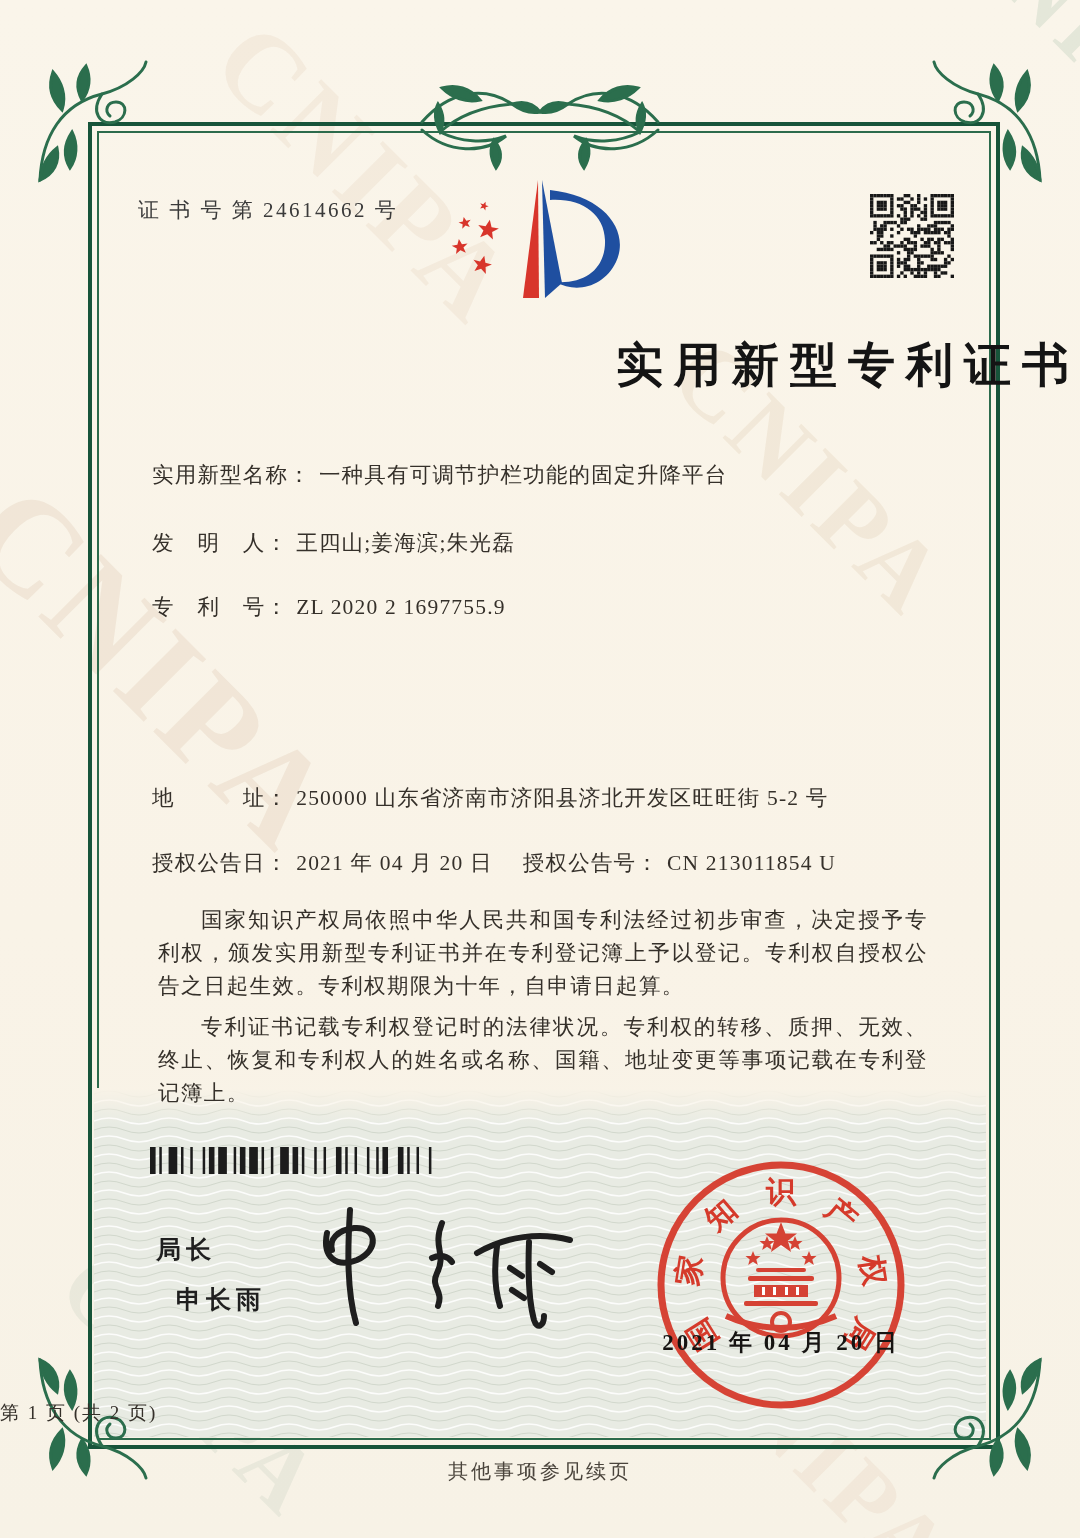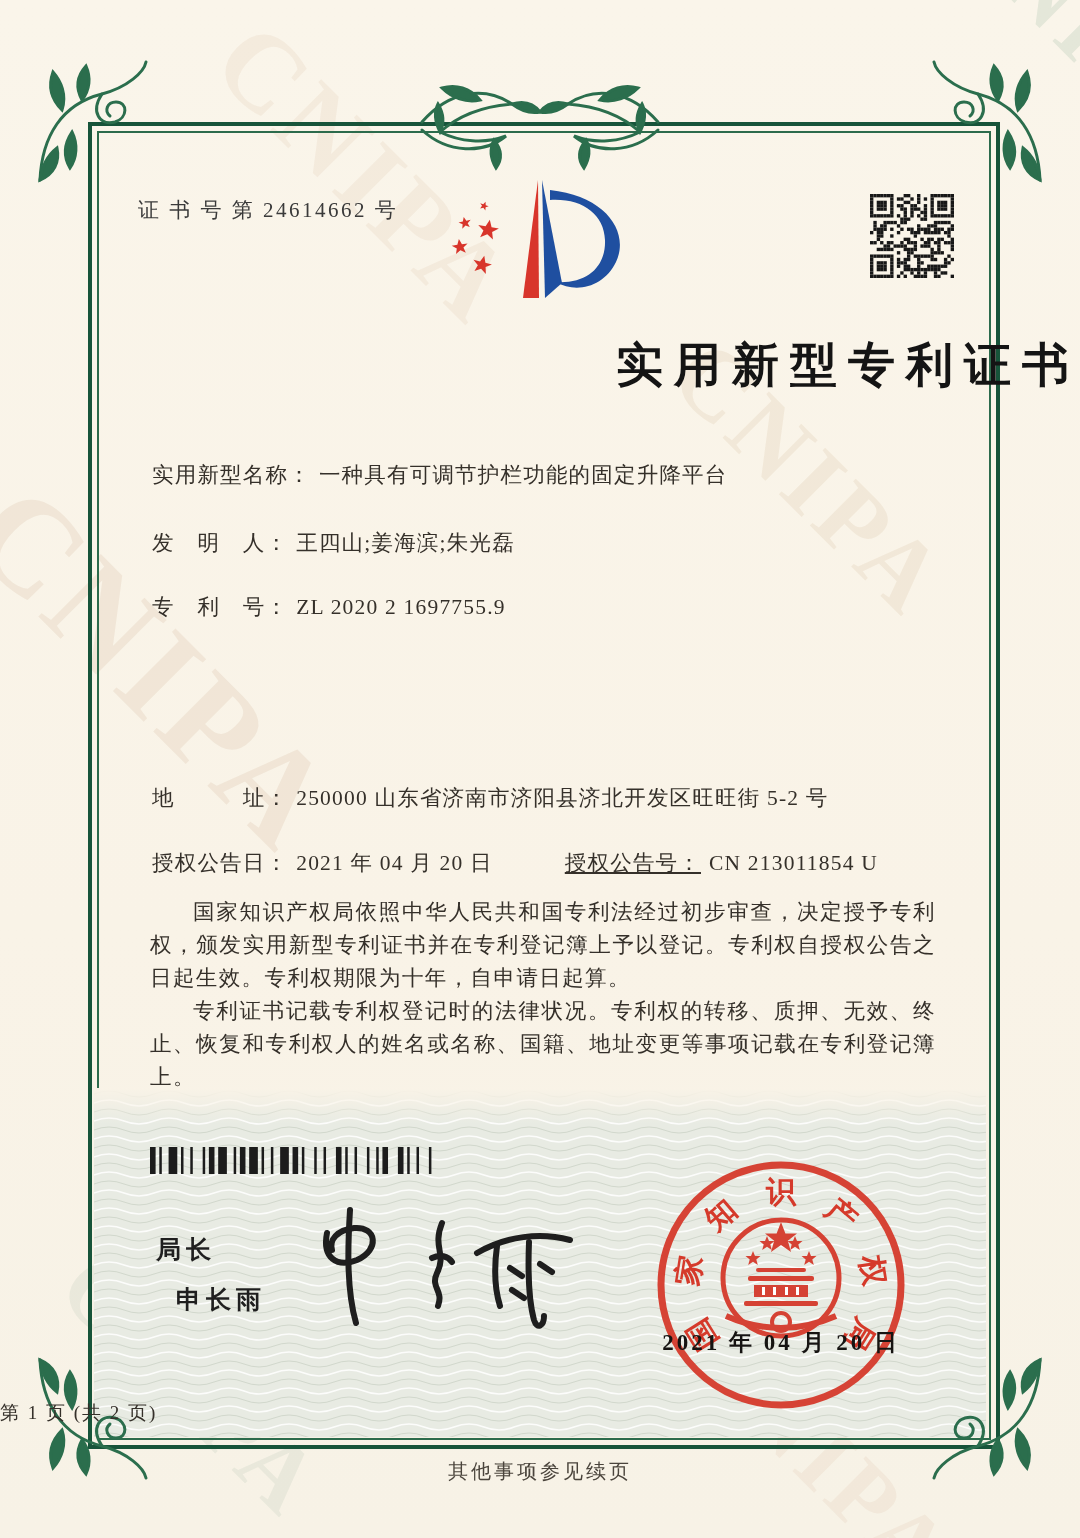--- a/index.html
+++ b/index.html
@@ -26,25 +26,25 @@
   .logo{position:absolute;left:438px;top:170px;width:214px;height:154px;}
   .qr{position:absolute;left:870px;top:194px;width:84px;height:84px;}
   .title{
     position:absolute;left:0;top:334px;width:100%;text-align:right;
     font-size:47px;font-weight:bold;letter-spacing:11px;color:#141414;
   }
   
   .field-row{position:absolute;left:152px;width:800px;font-size:21.5px;letter-spacing:1.2px;color:#35302a;white-space:nowrap;}
   .f-label{color:#35302a;}
   .f-value{margin-left:8px;}
-  .f-label2{margin-left:72px;text-decoration:underline;}
+  .f-label2{margin-left:30px;}
   
   .paras{position:absolute;left:150px;top:896px;width:786px;font-size:21.5px;line-height:33px;
     text-align:justify;letter-spacing:1.4px;color:#35302a;}
-  .paras p{margin:0;text-indent:2em;}
+  .paras p{margin:8px;text-indent:2em;}
   
   .barcode{position:absolute;left:150px;top:1147px;width:282px;height:27px;}
   
   .director-title{position:absolute;left:156px;top:1233px;font-family:"Liberation Sans","DejaVu Sans",sans-serif;
     font-weight:600;font-size:25px;letter-spacing:5px;color:#1f1f1f;}
   .director-name{position:absolute;left:156px;top:1283px;font-family:"Liberation Sans","DejaVu Sans",sans-serif;
     font-weight:600;font-size:25px;letter-spacing:5px;color:#1f1f1f;margin-left:20px;}
   .signature{position:absolute;left:282px;top:1198px;width:300px;height:140px;}
   
   .seal{position:absolute;left:652px;top:1156px;width:258px;height:258px;}

